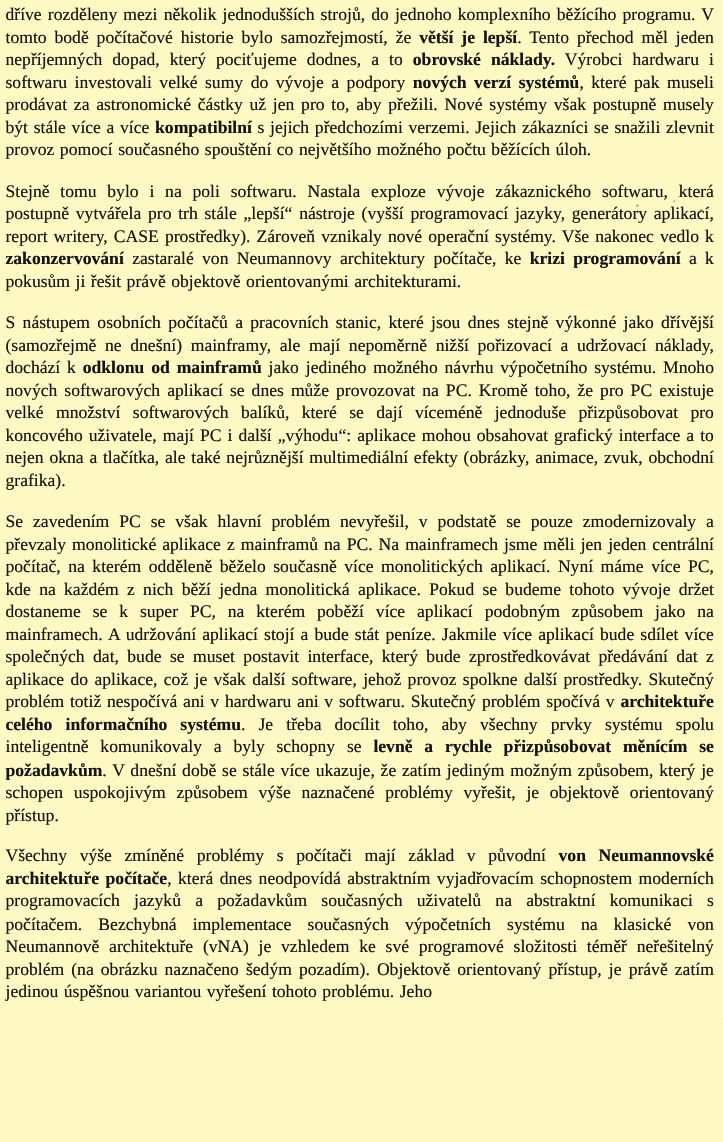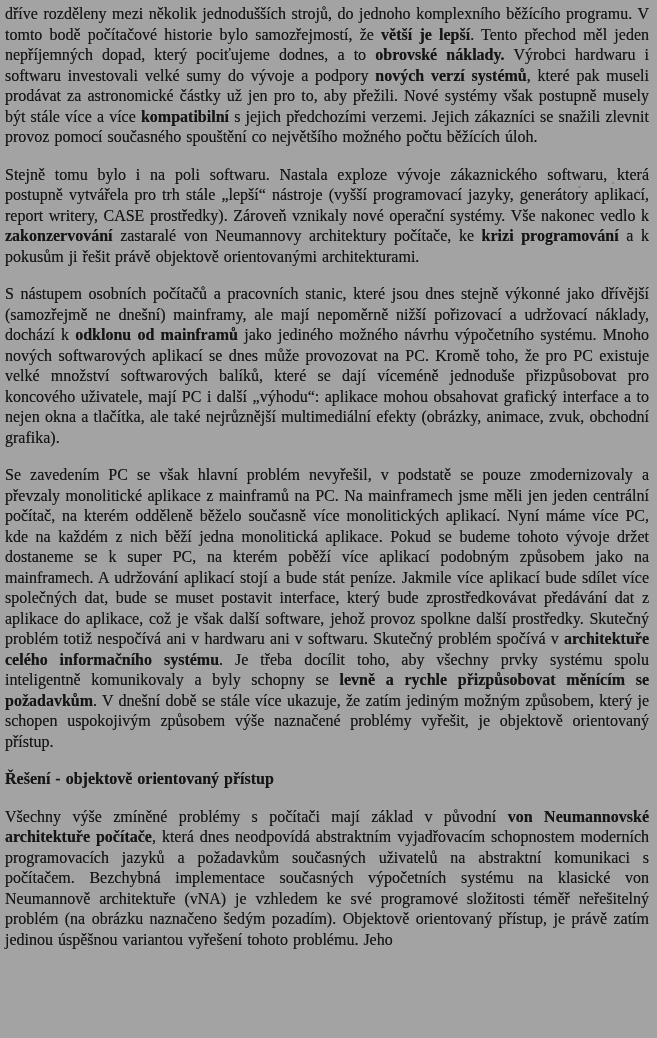--- a/index.html
+++ b/index.html
@@ -6,21 +6,21 @@
     margin: 0;
     padding: 0;
     background: #ffffff;
   }
   .page {
     position: relative;
     box-sizing: border-box;
     width: 657px;
     height: 1038px;
     overflow: hidden;
-    background: #a3a3a3;
+    background: #fef9c3;
     padding: 4px 8px 0 5px;
     font-family: "Liberation Serif", "DejaVu Serif", serif;
     font-size: 16px;
     line-height: 20.5px;
     color: #151515;
     text-align: justify;
     word-spacing: 1px;
     text-shadow: 0 0 0.5px rgba(10,10,10,0.55);
   }
   .page p {
@@ -43,21 +43,20 @@
 </style>
 </head>
 <body>
 
 <main class="page">
   <article id="document-body">
       <p><span>dříve rozděleny mezi několik jednodušších strojů, do jednoho komplexního běžícího programu. V tomto bodě počítačové historie bylo samozřejmostí, že </span><span class="bold">větší je lepší</span><span>. Tento přechod měl jeden nepříjemných dopad, který pociťujeme dodnes, a to </span><span class="bold">obrovské náklady.</span><span> Výrobci hardwaru i softwaru investovali velké sumy do vývoje a podpory </span><span class="bold">nových verzí systémů</span><span>, které pak museli prodávat za astronomické částky už jen pro to, aby přežili. Nové systémy však postupně musely být stále více a více </span><span class="bold">kompatibilní</span><span> s jejich předchozími verzemi. Jejich zákazníci se snažili zlevnit provoz pomocí současného spouštění co největšího možného počtu běžících úloh.</span></p>
       <p><span>Stejně tomu bylo i na poli softwaru. Nastala exploze vývoje zákaznického softwaru, která postupně vytvářela pro trh stále „lepší“ nástroje (vyšší programovací jazyky, generátory aplikací, report writery, CASE prostředky). Zároveň vznikaly nové operační systémy. Vše nakonec vedlo k </span><span class="bold">zakonzervování</span><span> zastaralé von Neumannovy architektury počítače, ke </span><span class="bold">krizi programování</span><span> a k pokusům ji řešit právě objektově orientovanými architekturami.</span></p>
       <p><span>S nástupem osobních počítačů a pracovních stanic, které jsou dnes stejně výkonné jako dřívější (samozřejmě ne dnešní) mainframy, ale mají nepoměrně nižší pořizovací a udržovací náklady, dochází k </span><span class="bold">odklonu od mainframů</span><span> jako jediného možného návrhu výpočetního systému. Mnoho nových softwarových aplikací se dnes může provozovat na PC. Kromě toho, že pro PC existuje velké množství softwarových balíků, které se dají víceméně jednoduše přizpůsobovat pro koncového uživatele, mají PC i další „výhodu“: aplikace mohou obsahovat grafický interface a to nejen okna a tlačítka, ale také nejrůznější multimediální efekty (obrázky, animace, zvuk, obchodní grafika).</span></p>
       <p><span>Se zavedením PC se však hlavní problém nevyřešil, v podstatě se pouze zmodernizovaly a převzaly monolitické aplikace z mainframů na PC. Na mainframech jsme měli jen jeden centrální počítač, na kterém odděleně běželo současně více monolitických aplikací. Nyní máme více PC, kde na každém z nich běží jedna monolitická aplikace. Pokud se budeme tohoto vývoje držet dostaneme se k super PC, na kterém poběží více aplikací podobným způsobem jako na mainframech. A udržování aplikací stojí a bude stát peníze. Jakmile více aplikací bude sdílet více společných dat, bude se muset postavit interface, který bude zprostředkovávat předávání dat z aplikace do aplikace, což je však další software, jehož provoz spolkne další prostředky. Skutečný problém totiž nespočívá ani v hardwaru ani v softwaru. Skutečný problém spočívá v </span><span class="bold">architektuře celého informačního systému</span><span>. Je třeba docílit toho, aby všechny prvky systému spolu inteligentně komunikovaly a byly schopny se </span><span class="bold">levně a rychle přizpůsobovat měnícím se požadavkům</span><span>. V dnešní době se stále více ukazuje, že zatím jediným možným způsobem, který je schopen uspokojivým způsobem výše naznačené problémy vyřešit, je objektově orientovaný přístup.</span></p>
-      <h2><span class="bold">Řešení - objektově orientovaný přístup</span></h2>
       <p><span>Všechny výše zmíněné problémy s počítači mají základ v původní </span><span class="bold">von Neumannovské architektuře počítače</span><span>, která dnes neodpovídá abstraktním vyjadřovacím schopnostem moderních programovacích jazyků a požadavkům současných uživatelů na abstraktní komunikaci s počítačem. Bezchybná implementace současných výpočetních systému na klasické von Neumannově architektuře (vNA) je vzhledem ke své programové složitosti téměř neřešitelný problém (na obrázku naznačeno šedým pozadím). Objektově orientovaný přístup, je právě zatím jedinou úspěšnou variantou vyřešení tohoto problému. Jeho</span></p>
     </article>
 
   <div class="speck" style="left:578px; top:186px; width:3px; height:2px;"></div>
   <div class="speck" style="left:612px; top:182px; width:2px; height:2px;"></div>
   <div class="speck" style="left:636px; top:190px; width:3px; height:2px;"></div>
   <div class="speck" style="left:413px; top:312px; width:2px; height:2px;"></div>
   <div class="speck" style="left:637px; top:330px; width:2px; height:3px;"></div>
   <div class="speck" style="left:621px; top:414px; width:2px; height:2px;"></div>
 </main>

